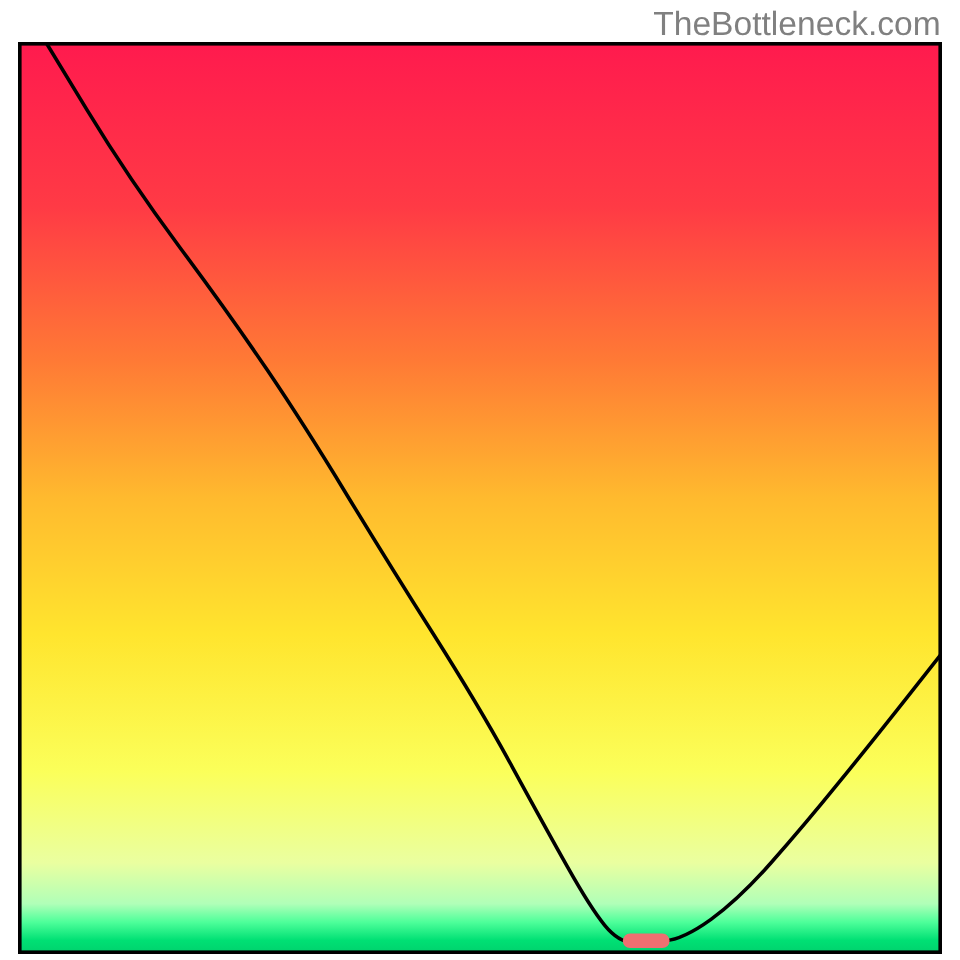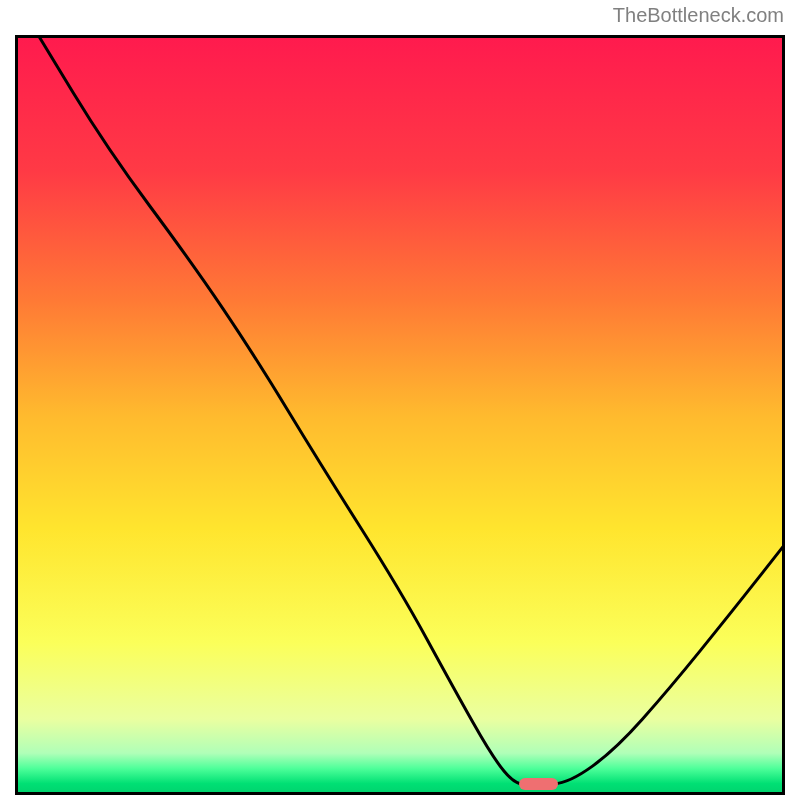--- a/index.html
+++ b/index.html
@@ -15,21 +15,21 @@
     position: relative;
     width: 800px;
     height: 800px;
     background: #ffffff;
   }
   .watermark {
     position: absolute;
     top: 4px;
     right: 16px;
     color: #808080;
-    font-size: 20px;
+    font-size: 28px;
     font-weight: 500;
     font-family: Arial, sans-serif;
   }
   .chart-box {
     position: absolute;
     left: 15px;
     top: 35px;
     width: 770px;
     height: 760px;
     box-sizing: border-box;

